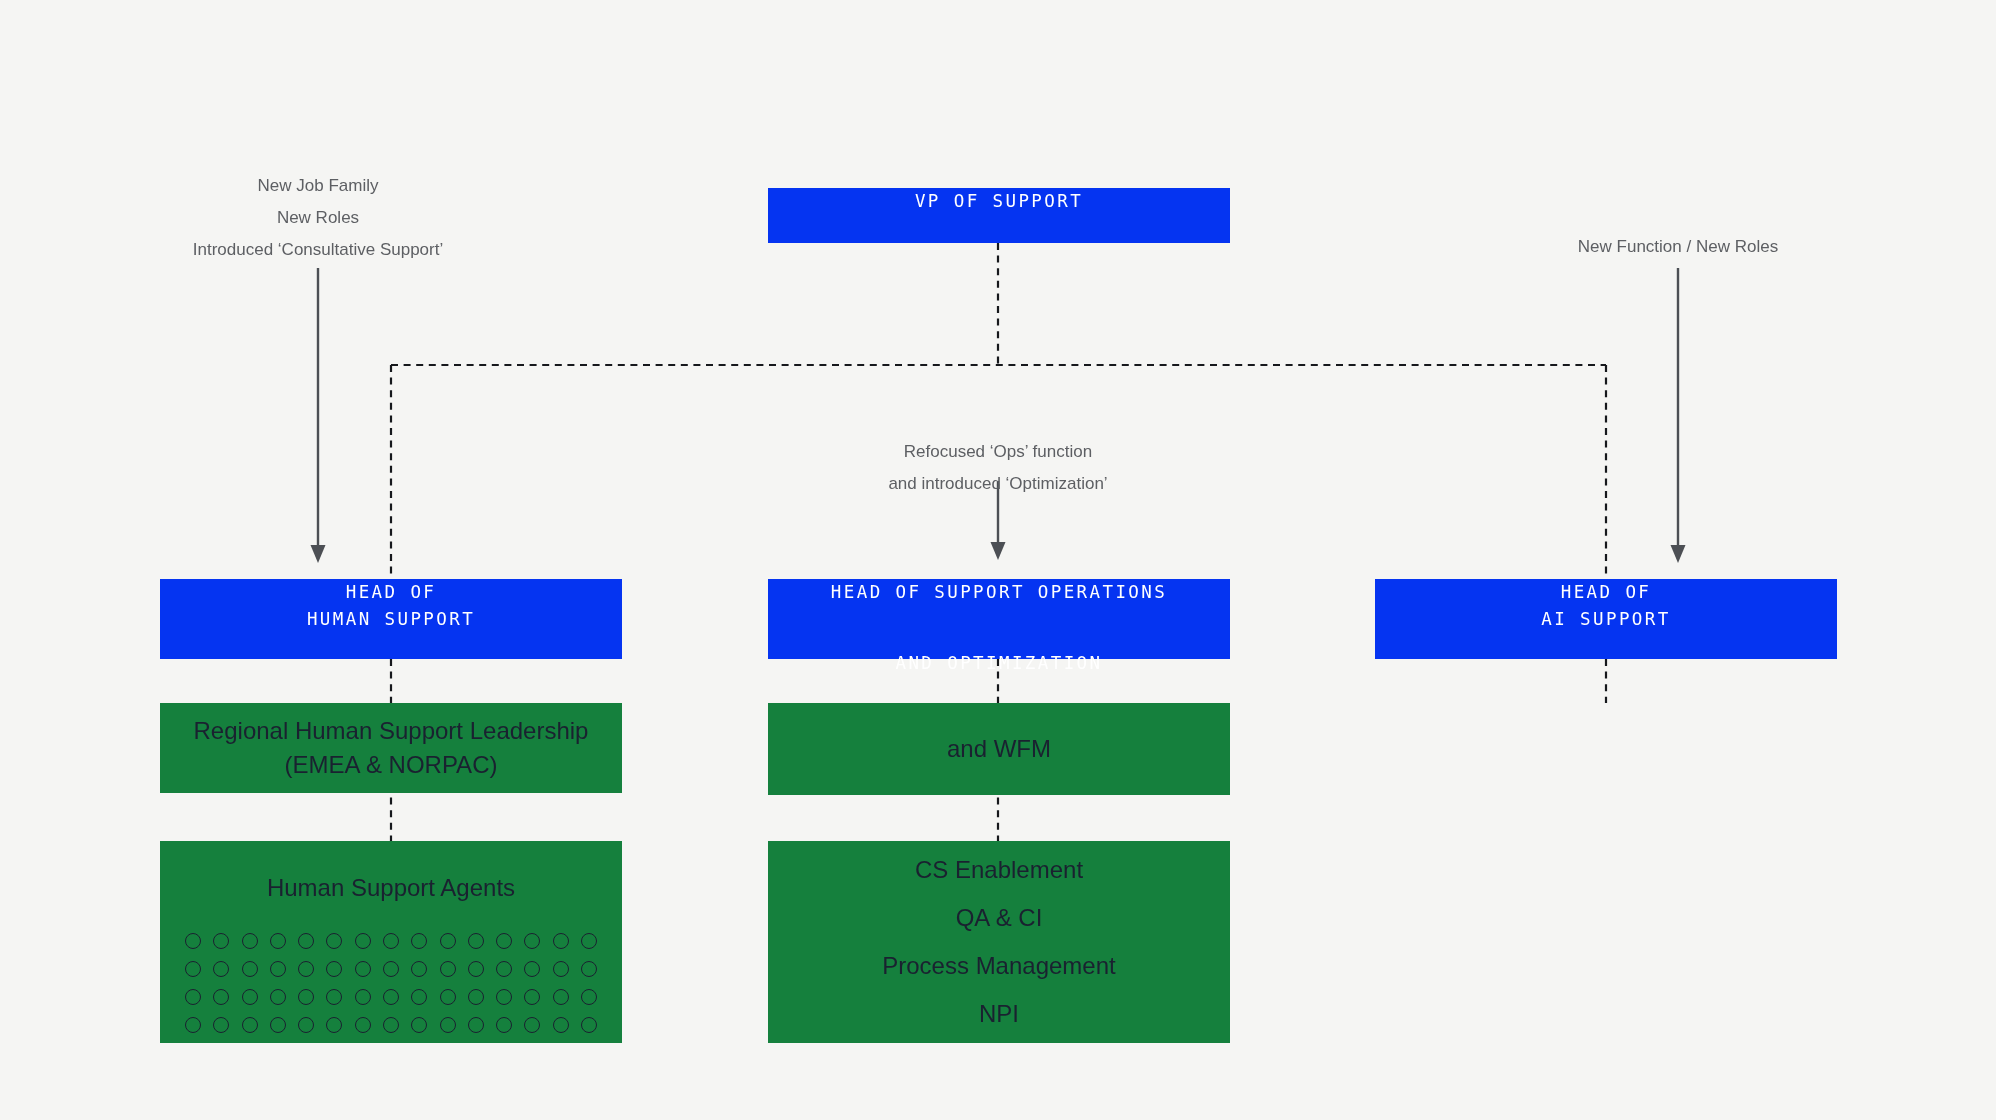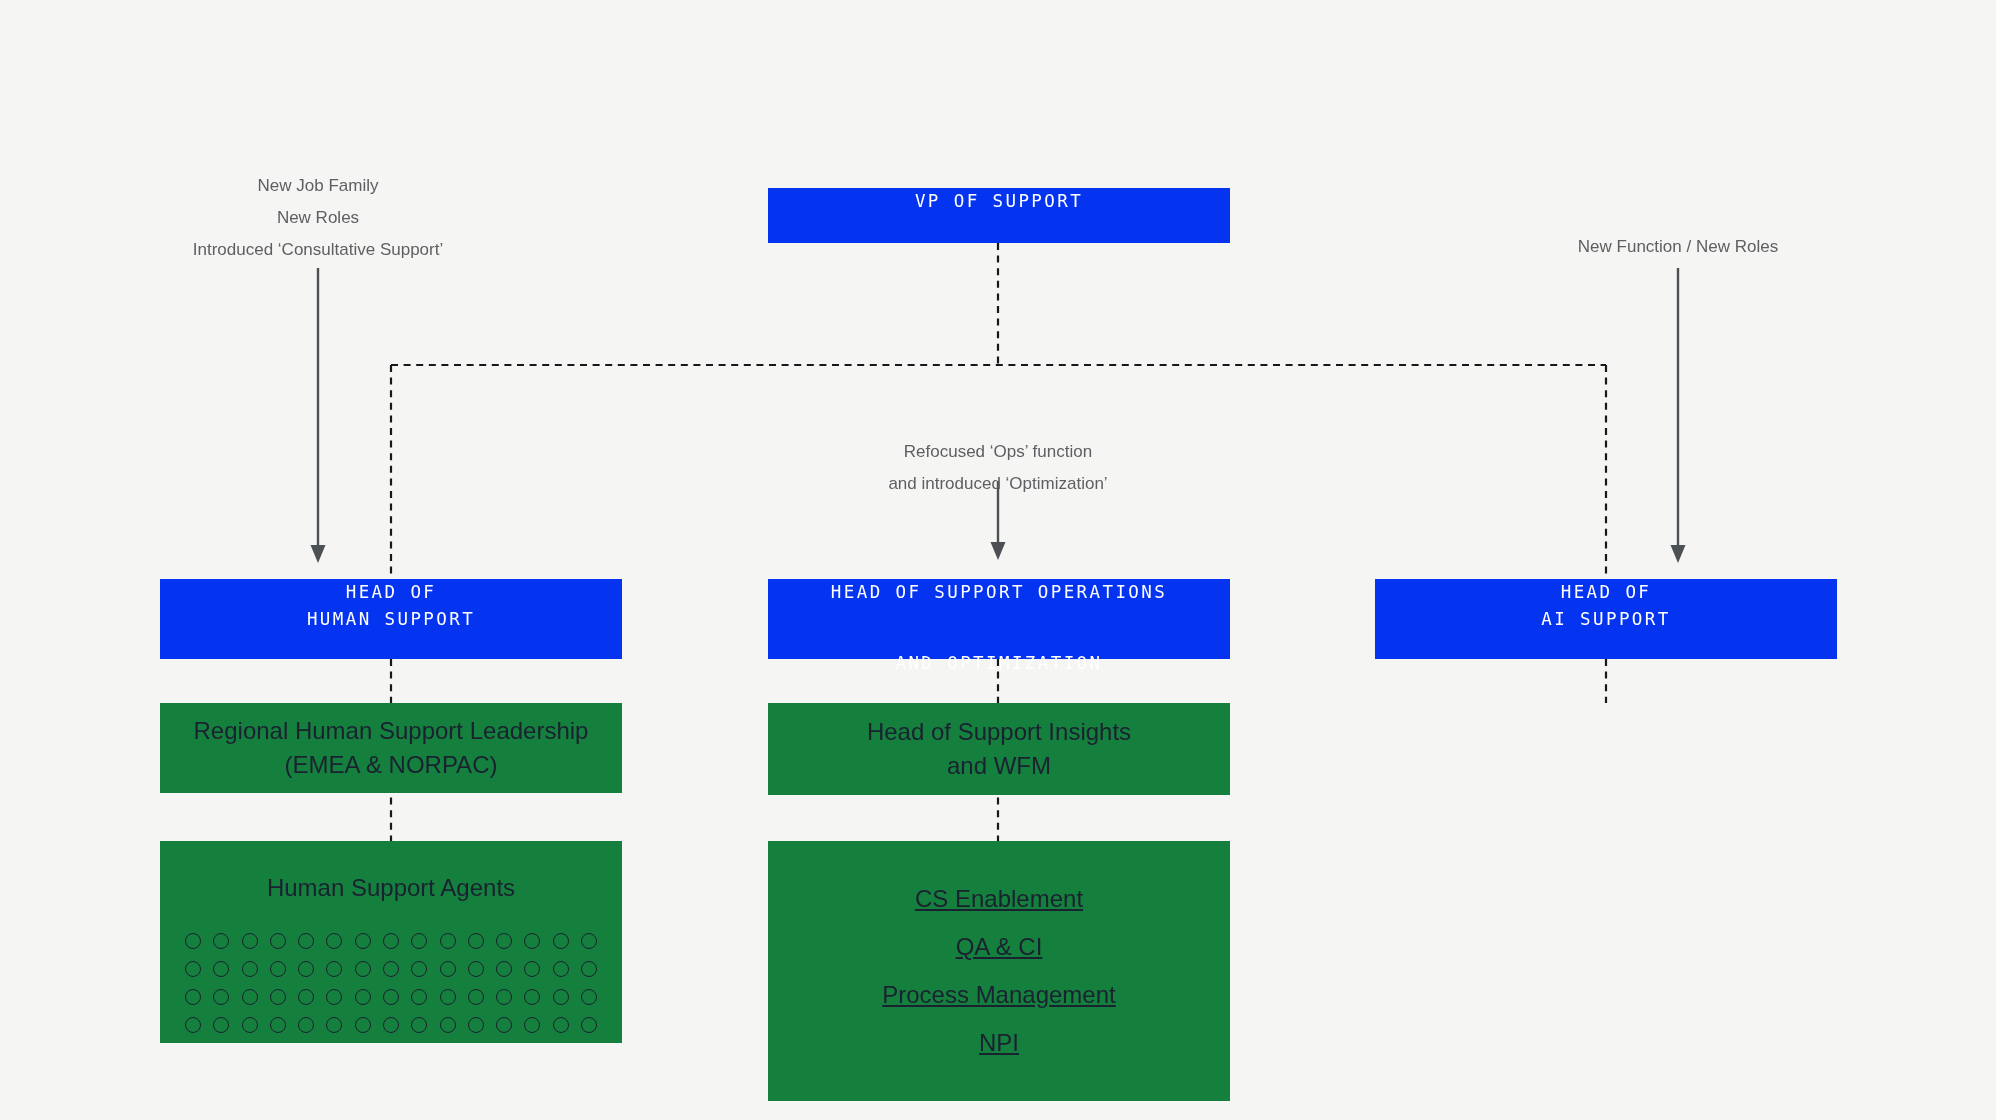--- a/index.html
+++ b/index.html
@@ -206,25 +206,24 @@
         <div class="agent-dot"></div>
         <div class="agent-dot"></div>
         <div class="agent-dot"></div>
         <div class="agent-dot"></div>
         <div class="agent-dot"></div>
         <div class="agent-dot"></div>
       </div>
   </div>
 
   <div class="node-gray" style="left:768px;top:703px;width:462px;height:92px;">
-    <div>Head of Support Insights</div>
     <div>and WFM</div>
   </div>
 
-  <div class="node-gray list" style="left:768px;top:841px;width:462px;height:260px;text-decoration:underline;">
+  <div class="node-gray list" style="left:768px;top:841px;width:462px;height:202px;">
     <div class="list-item">CS Enablement</div>
     <div class="list-item">QA &amp; CI</div>
     <div class="list-item">Process Management</div>
     <div class="list-item">NPI</div>
   </div>
 
 
 </div>
 
 </body></html>

